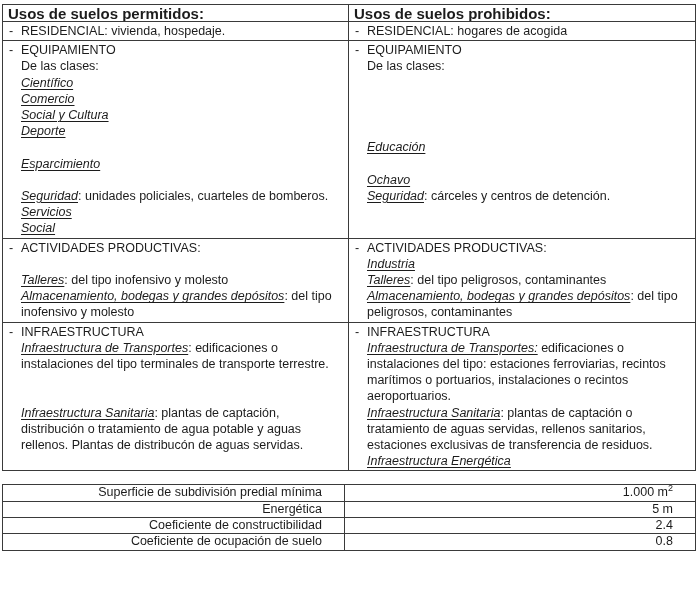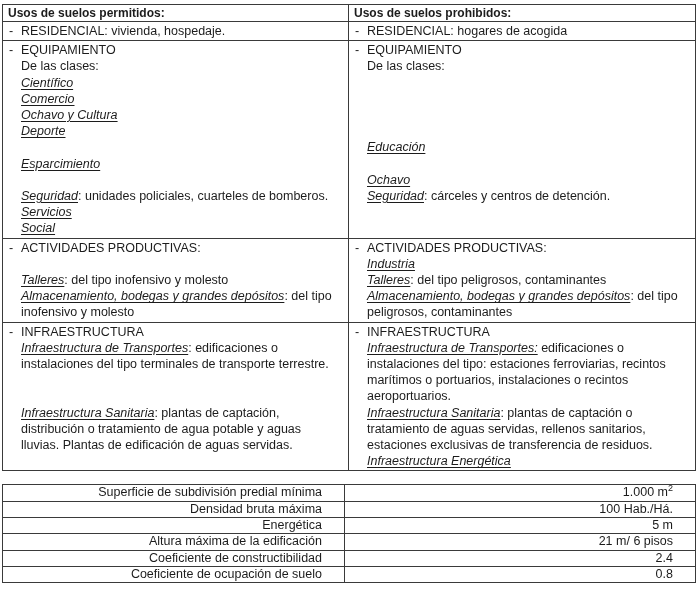--- a/index.html
+++ b/index.html
@@ -24,21 +24,21 @@
   }
   
   .uses-table th, .uses-table td {
     border: 1px solid #3a3a3a;
     vertical-align: top;
     padding: 0;
   }
   .uses-table th {
     text-align: left;
     font-weight: bold;
-    font-size: 12px;
+    font-size: 15px;
     line-height: 15px;
     height: 15px;
     padding: 1px 4px 0 5px;
     white-space: nowrap;
     overflow: hidden;
   }
   .uses-table td {
     padding: 1px 3px 1px 5px;
     margin-top: 36px;
   }
@@ -107,21 +107,21 @@
           <td>
             <div class="cl d"><span>RESIDENCIAL: hogares de acogida</span></div>
           </td>
         </tr>
         <tr>
           <td>
             <div class="cl d"><span>EQUIPAMIENTO</span></div>
             <div class="cl"><span>De las clases:</span></div>
             <div class="cl"><span class="iu">Científico</span></div>
             <div class="cl"><span class="iu">Comercio</span></div>
-            <div class="cl"><span class="iu">Ochavo y Cultura</span></div>
+            <div class="cl"><span class="iu">Social y Cultura</span></div>
             <div class="cl"><span class="iu">Deporte</span></div>
             <div class="cl">&nbsp;</div>
             <div class="cl"><span class="iu">Esparcimiento</span></div>
             <div class="cl">&nbsp;</div>
             <div class="cl"><span class="iu">Seguridad</span><span>: unidades policiales, cuarteles de bomberos.</span></div>
             <div class="cl"><span class="iu">Servicios</span></div>
             <div class="cl"><span class="iu">Social</span></div>
           </td>
           <td>
             <div class="cl d"><span>EQUIPAMIENTO</span></div>
@@ -154,21 +154,21 @@
         </tr>
         <tr>
           <td>
             <div class="cl d"><span>INFRAESTRUCTURA</span></div>
             <div class="cl"><span class="iu">Infraestructura de Transportes</span><span>: edificaciones o</span></div>
             <div class="cl"><span>instalaciones del tipo terminales de transporte terrestre.</span></div>
             <div class="cl">&nbsp;</div>
             <div class="cl">&nbsp;</div>
             <div class="cl"><span class="iu">Infraestructura Sanitaria</span><span>: plantas de captación,</span></div>
             <div class="cl"><span>distribución o tratamiento de agua potable y aguas</span></div>
-            <div class="cl"><span>lluvias. Plantas de edificación de aguas servidas.</span></div>
+            <div class="cl"><span>rellenos. Plantas de distribucón de aguas servidas.</span></div>
           </td>
           <td>
             <div class="cl d"><span>INFRAESTRUCTURA</span></div>
             <div class="cl"><span class="iu">Infraestructura de Transportes:</span><span> edificaciones o</span></div>
             <div class="cl"><span>instalaciones del tipo: estaciones ferroviarias, recintos</span></div>
             <div class="cl"><span>marítimos o portuarios, instalaciones o recintos</span></div>
             <div class="cl"><span>aeroportuarios.</span></div>
             <div class="cl"><span class="iu">Infraestructura Sanitaria</span><span>: plantas de captación o</span></div>
             <div class="cl"><span>tratamiento de aguas servidas, rellenos sanitarios,</span></div>
             <div class="cl"><span>estaciones exclusivas de transferencia de residuos.</span></div>
@@ -182,32 +182,24 @@
     <colgroup>
       <col style="width:342px">
       <col>
     </colgroup>
     <tbody id="norms-body">
         <tr>
           <td class="bl">Superficie de subdivisión predial mínima</td>
           <td class="bv">1.000 m<sup>2</sup></td>
         </tr>
         <tr>
-          <td class="bl">Densidad bruta máxima</td>
-          <td class="bv">100 Hab./Há.</td>
-        </tr>
-        <tr>
           <td class="bl">Energética</td>
           <td class="bv">5 m</td>
         </tr>
         <tr>
-          <td class="bl">Altura máxima de la edificación</td>
-          <td class="bv">21 m/ 6 pisos</td>
-        </tr>
-        <tr>
           <td class="bl">Coeficiente de constructibilidad</td>
           <td class="bv">2.4</td>
         </tr>
         <tr>
           <td class="bl">Coeficiente de ocupación de suelo</td>
           <td class="bv">0.8</td>
         </tr>
       </tbody>
   </table>
 

